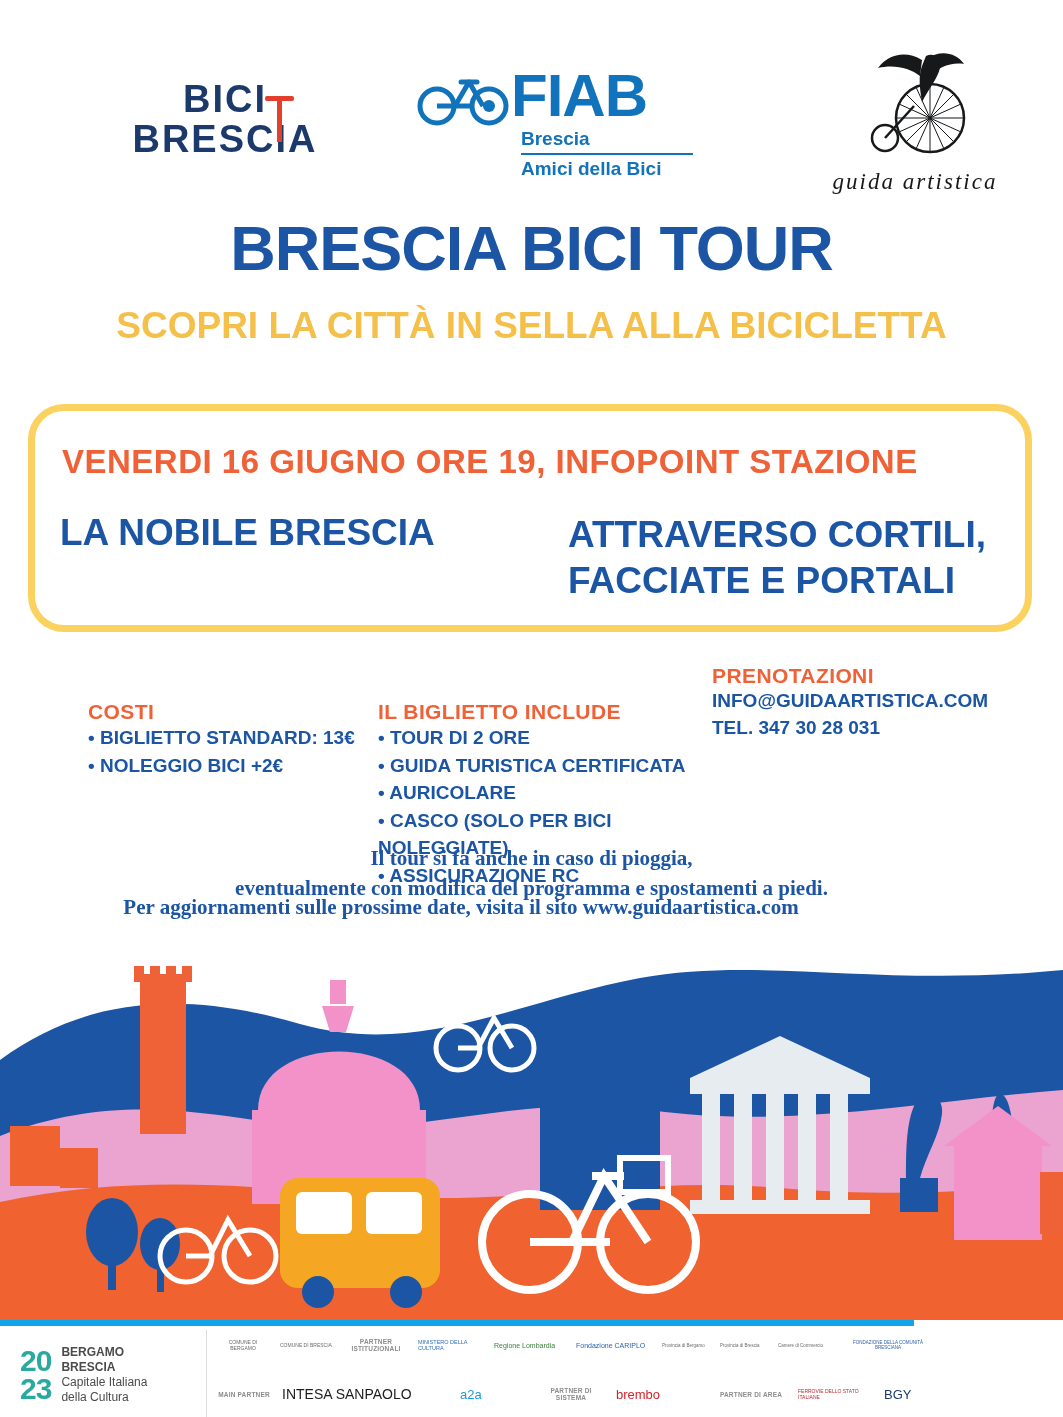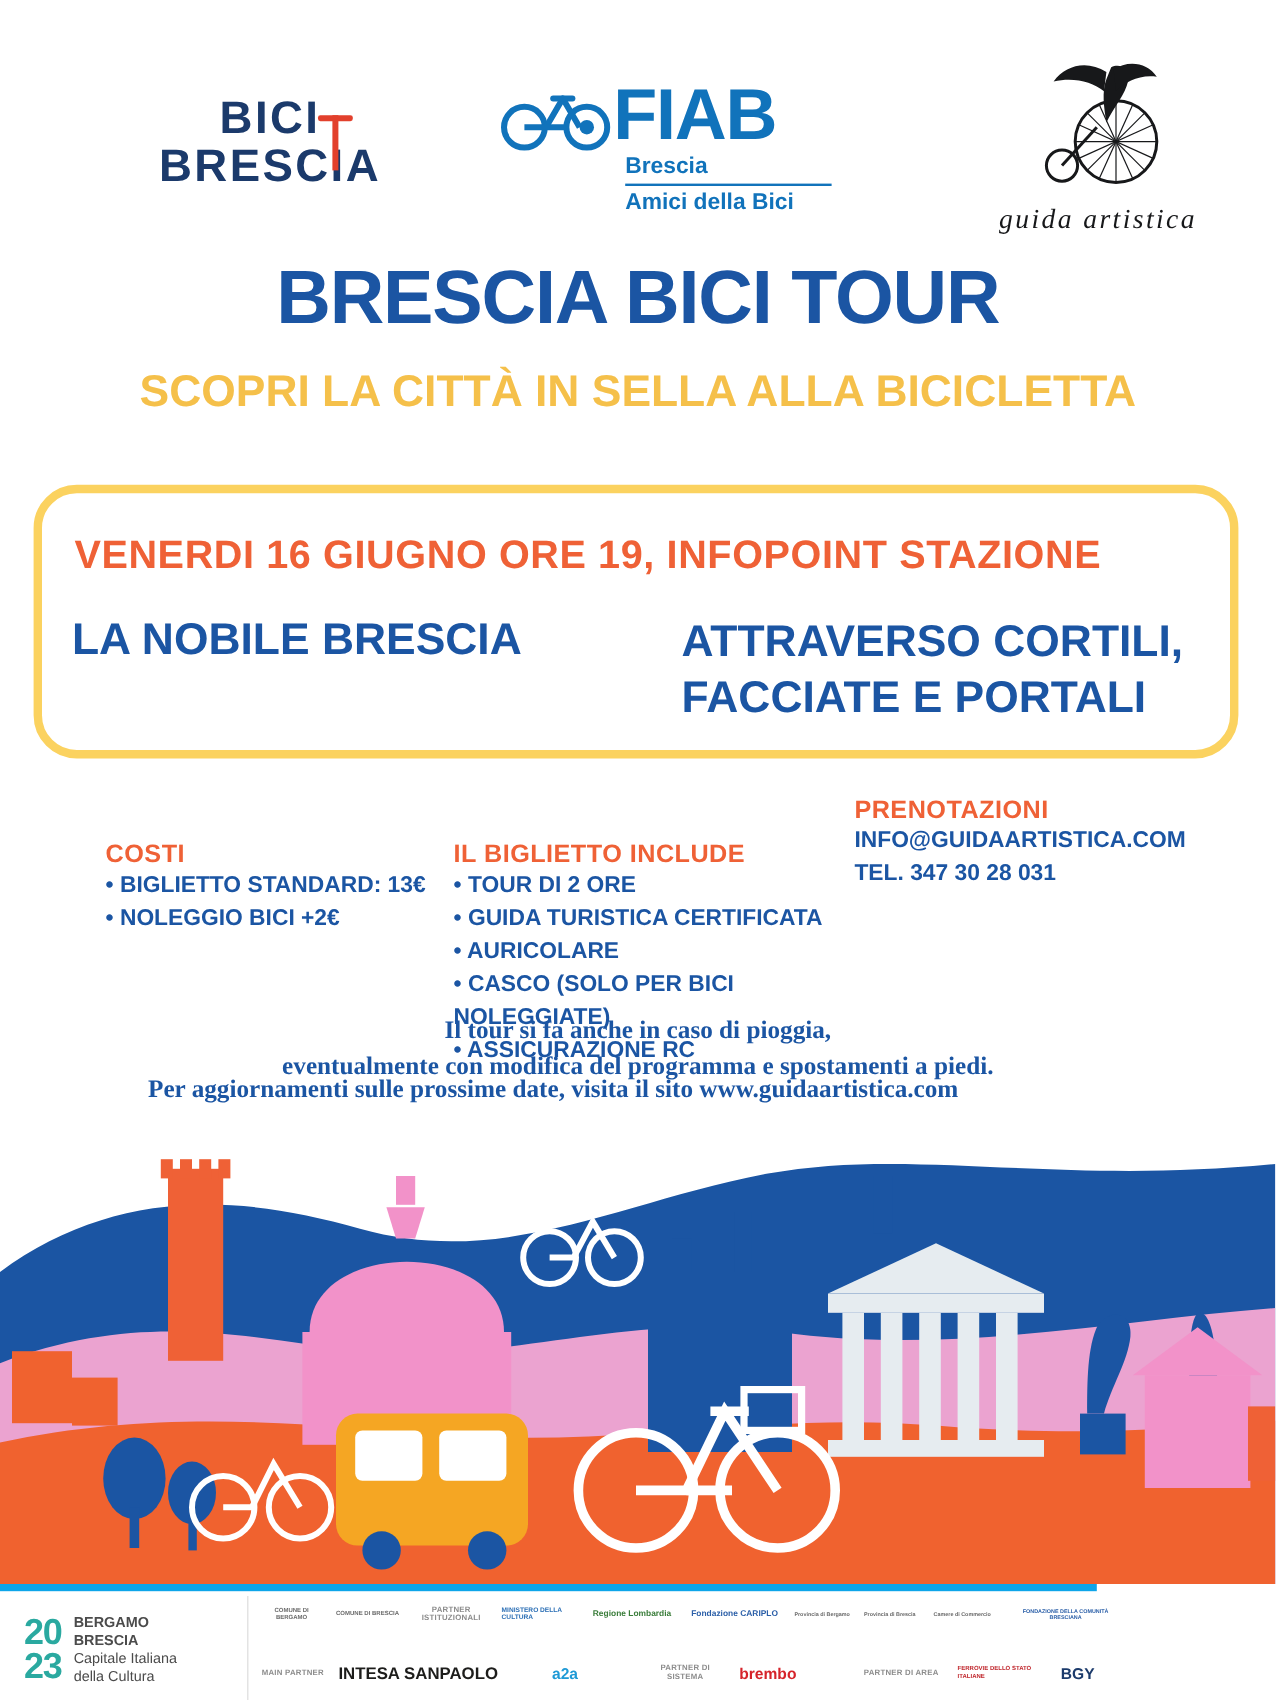--- a/index.html
+++ b/index.html
@@ -82,21 +82,21 @@
   .skyline{position:absolute;left:0;top:940px;width:1063px;height:380px;overflow:hidden;}
 
   
   .footer{position:absolute;left:0;top:1320px;width:914px;height:97px;background:#ffffff;border-top:6px solid #0ea5e9;}
   .footer-left{position:absolute;left:20px;top:6px;width:180px;height:86px;display:flex;align-items:center;}
   .bg-2023{font-size:30px;font-weight:bold;color:#2aa9a0;line-height:0.92;letter-spacing:-1px;}
   .bg-name{font-size:12px;font-weight:bold;color:#4b4b4b;line-height:1.25;margin-left:10px;}
   .footer-rule{position:absolute;left:206px;top:4px;width:1px;height:90px;background:#dcdcdc;}
   .partner-row{position:absolute;display:flex;align-items:center;gap:10px;}
   .plabel{font-size:6.5px;font-weight:bold;color:#8c8c8c;letter-spacing:0.2px;}
-  .pitem{font-size:10px;font-weight:bold;color:#3a3a3a;display:flex;align-items:center;gap:3px;}
+  .pitem{font-size:10px;font-weight:normal;color:#3a3a3a;display:flex;align-items:center;gap:3px;}
 </style>
 </head>
 <body>
 
 <div class="poster">
 
   <div class="logos">
 
     <div class="logo-bicibrescia">
       <div class="bbrs-mark"></div>

